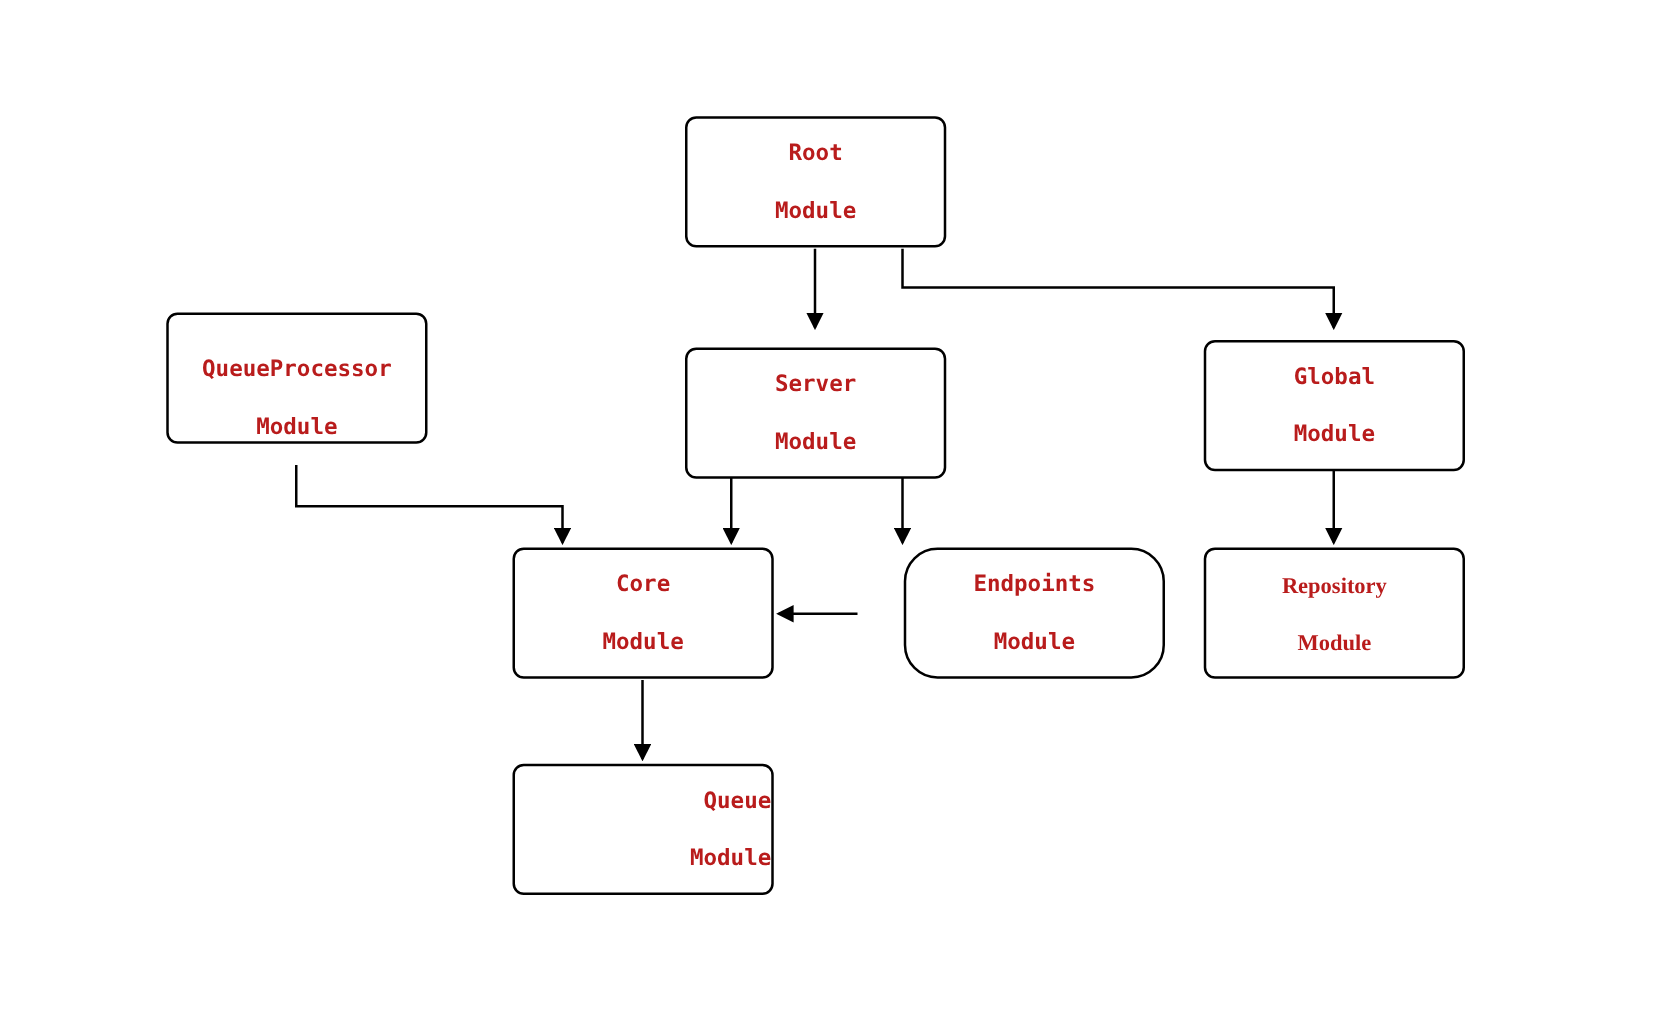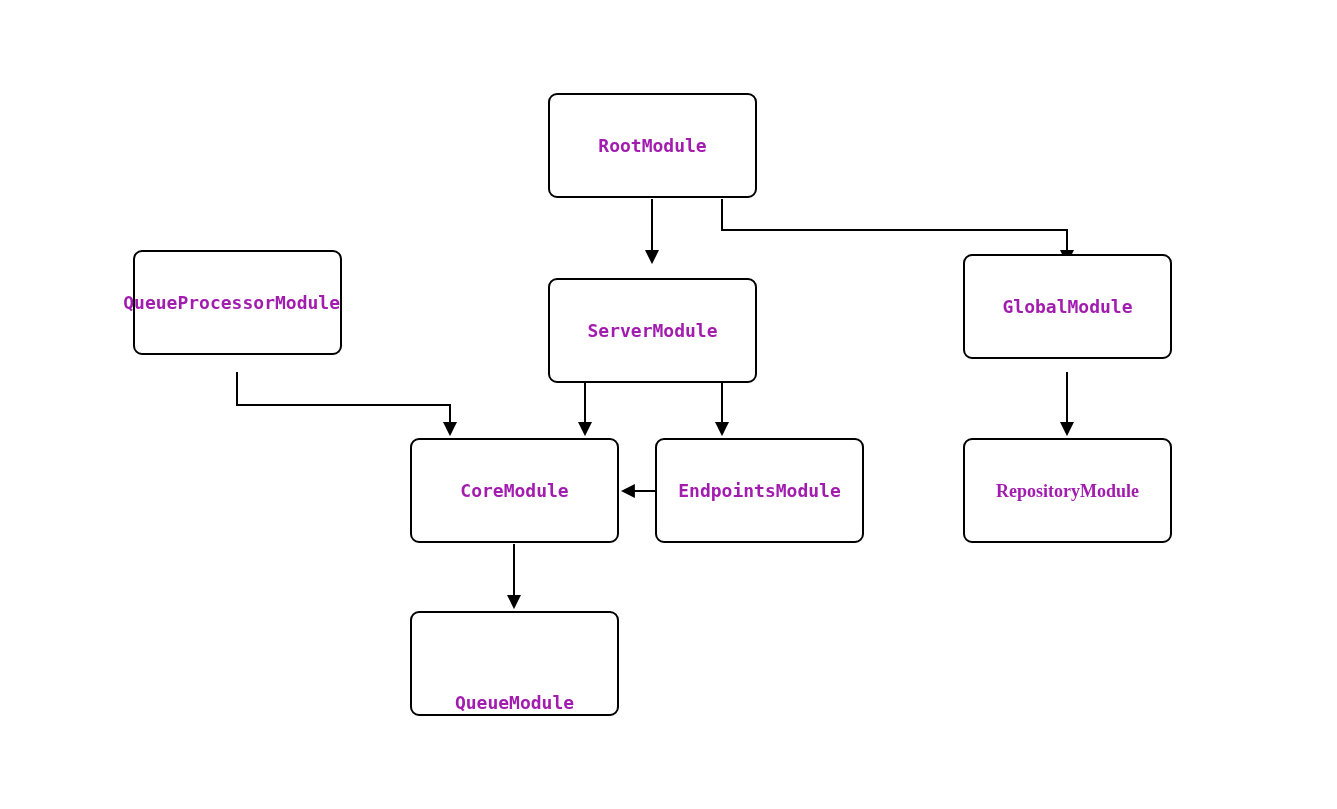--- a/index.html
+++ b/index.html
@@ -23,35 +23,36 @@
     stroke-width: 2;
     fill: none;
   }
   .node {
     position: absolute;
     width: 209px; height: 105px;
     background: #ffffff;
     border: 2px solid #000000;
     border-radius: 9px;
     display: flex;
-    flex-direction: row;
+    flex-direction: column;
     align-items: center;
     justify-content: center;
     text-align: center;
     font-weight: bold;
     font-size: 18px;
     line-height: 22px;
-    color: #a21caf;
+    color: #b91c1c;
+    gap: 24px;
   }
   #node-root           { left: 548px; top: 93px;  }
   #node-server         { left: 548px; top: 278px; }
   #node-queueprocessor { left: 133px; top: 250px; justify-content: flex-end; }
-  #node-global         { left: 963px; top: 254px; }
+  #node-global         { left: 963px; top: 272px; }
   #node-core           { left: 410px; top: 438px; }
-  #node-endpoints      { left: 655px; top: 438px; }
+  #node-endpoints      { left: 723px; top: 438px; border-radius: 27px; }
   #node-repository     { left: 963px; top: 438px; font-family: Liberation Serif, serif; }
   #node-queue          { left: 410px; top: 611px; align-items: flex-end; }
 </style>
 </head>
 <body>
 
 <div class="canvas">
 
   <svg class="edges" width="1337" height="809" aria-hidden="true">
     <defs>

